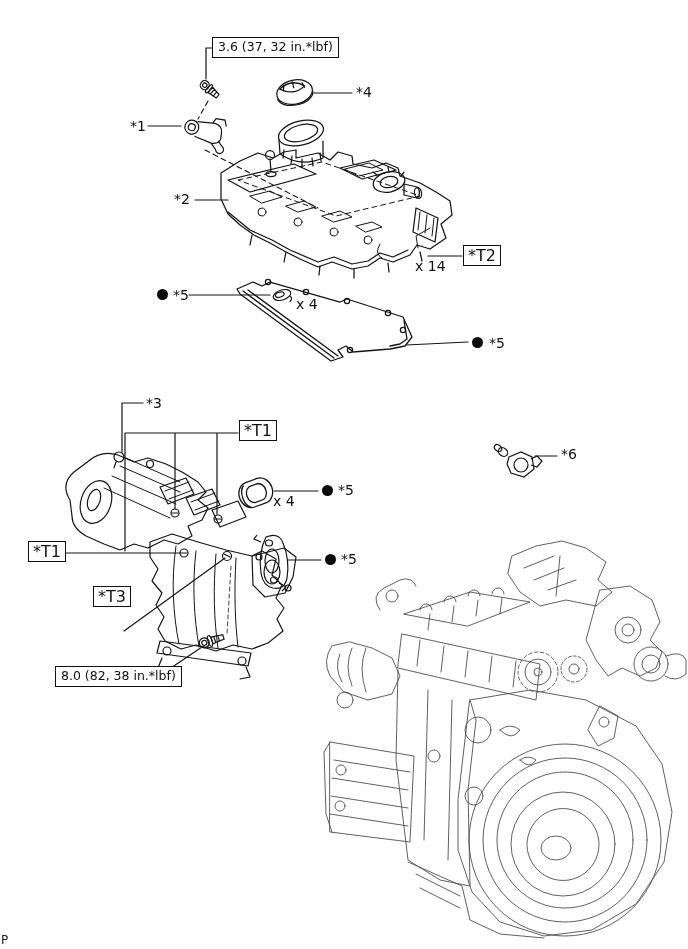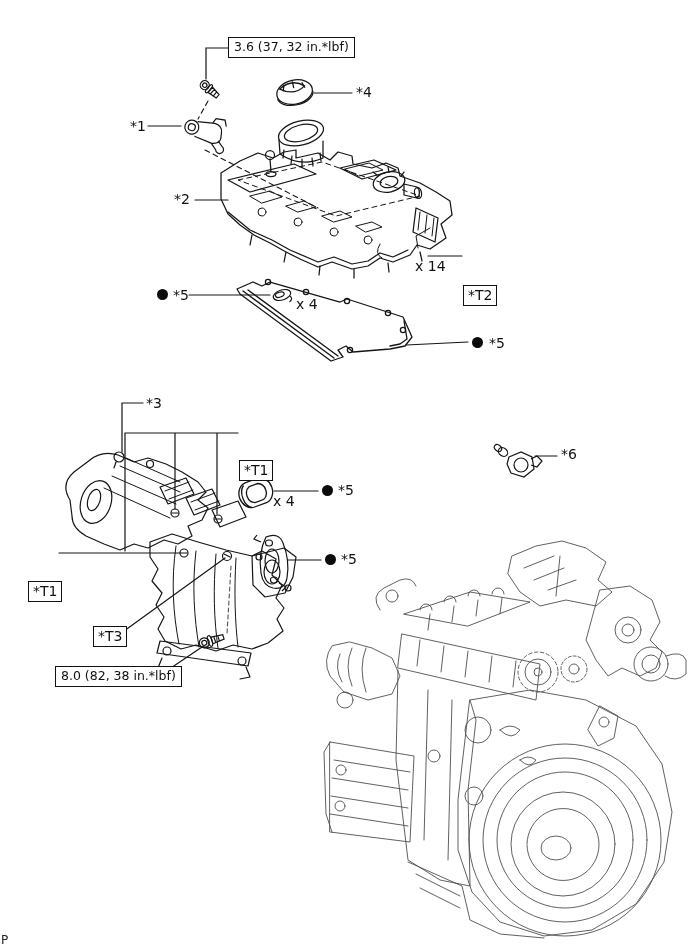--- a/index.html
+++ b/index.html
@@ -8,21 +8,21 @@
     font-family:"DejaVu Sans","Liberation Sans",sans-serif;color:#111;
   }
   #art{position:absolute;left:0;top:0;}
   .lbl{position:absolute;font-size:14px;line-height:14px;white-space:nowrap;color:#111;}
   .callout{
     position:absolute;border:1.6px solid #111;background:#fff;
     font-size:12.5px;line-height:12.5px;padding:3px 5px;white-space:nowrap;color:#111;
   }
   .tbox{
     position:absolute;border:1.6px solid #111;background:#fff;
-    font-size:14px;line-height:13px;padding:3px 4px;white-space:nowrap;color:#111;margin-top:40px;
+    font-size:16px;line-height:13px;padding:3px 4px;white-space:nowrap;color:#111;
   }
   .dot{position:absolute;width:11px;height:11px;border-radius:50%;background:#0a0a0a;}
   .pagemark{position:absolute;font-size:12px;line-height:12px;color:#222;}
 </style>
 </head>
 <body>
 
 <div id="canvas">
 
 <svg id="art" width="688" height="949" viewBox="0 0 688 949">
@@ -239,21 +239,21 @@
     <path d="M59,553 H180"></path>
     <path d="M124,631 L225,558"></path>
     <path d="M156,678 L202,647"></path>
     <path stroke-dasharray="4,3" stroke-width="1.1" stroke="#555" d="M231,566 L227,634"></path>
     <path d="M535,456 H557"></path>
     <path d="M274,491 H318"></path>
     <path d="M288,560 H321"></path>
   </g>
 </svg>
 
-<div class="callout" style="left:228px;top:37px;">3.6 (37, 32 in.*lbf)</div>
+<div class="callout" style="left:212px;top:37px;">3.6 (37, 32 in.*lbf)</div>
 
 <div class="lbl" style="left:130px;top:119px;">*1</div>
 <div class="lbl" style="left:174px;top:192px;">*2</div>
 <div class="lbl" style="left:356px;top:85px;">*4</div>
 
 <div class="tbox" style="left:463px;top:245px;">*T2</div>
 <div class="lbl" style="left:415px;top:259px;">x 14</div>
 
 <span class="dot" style="left:157px;top:289px;"></span>
 <div class="lbl" style="left:173px;top:288px;">*5</div>

